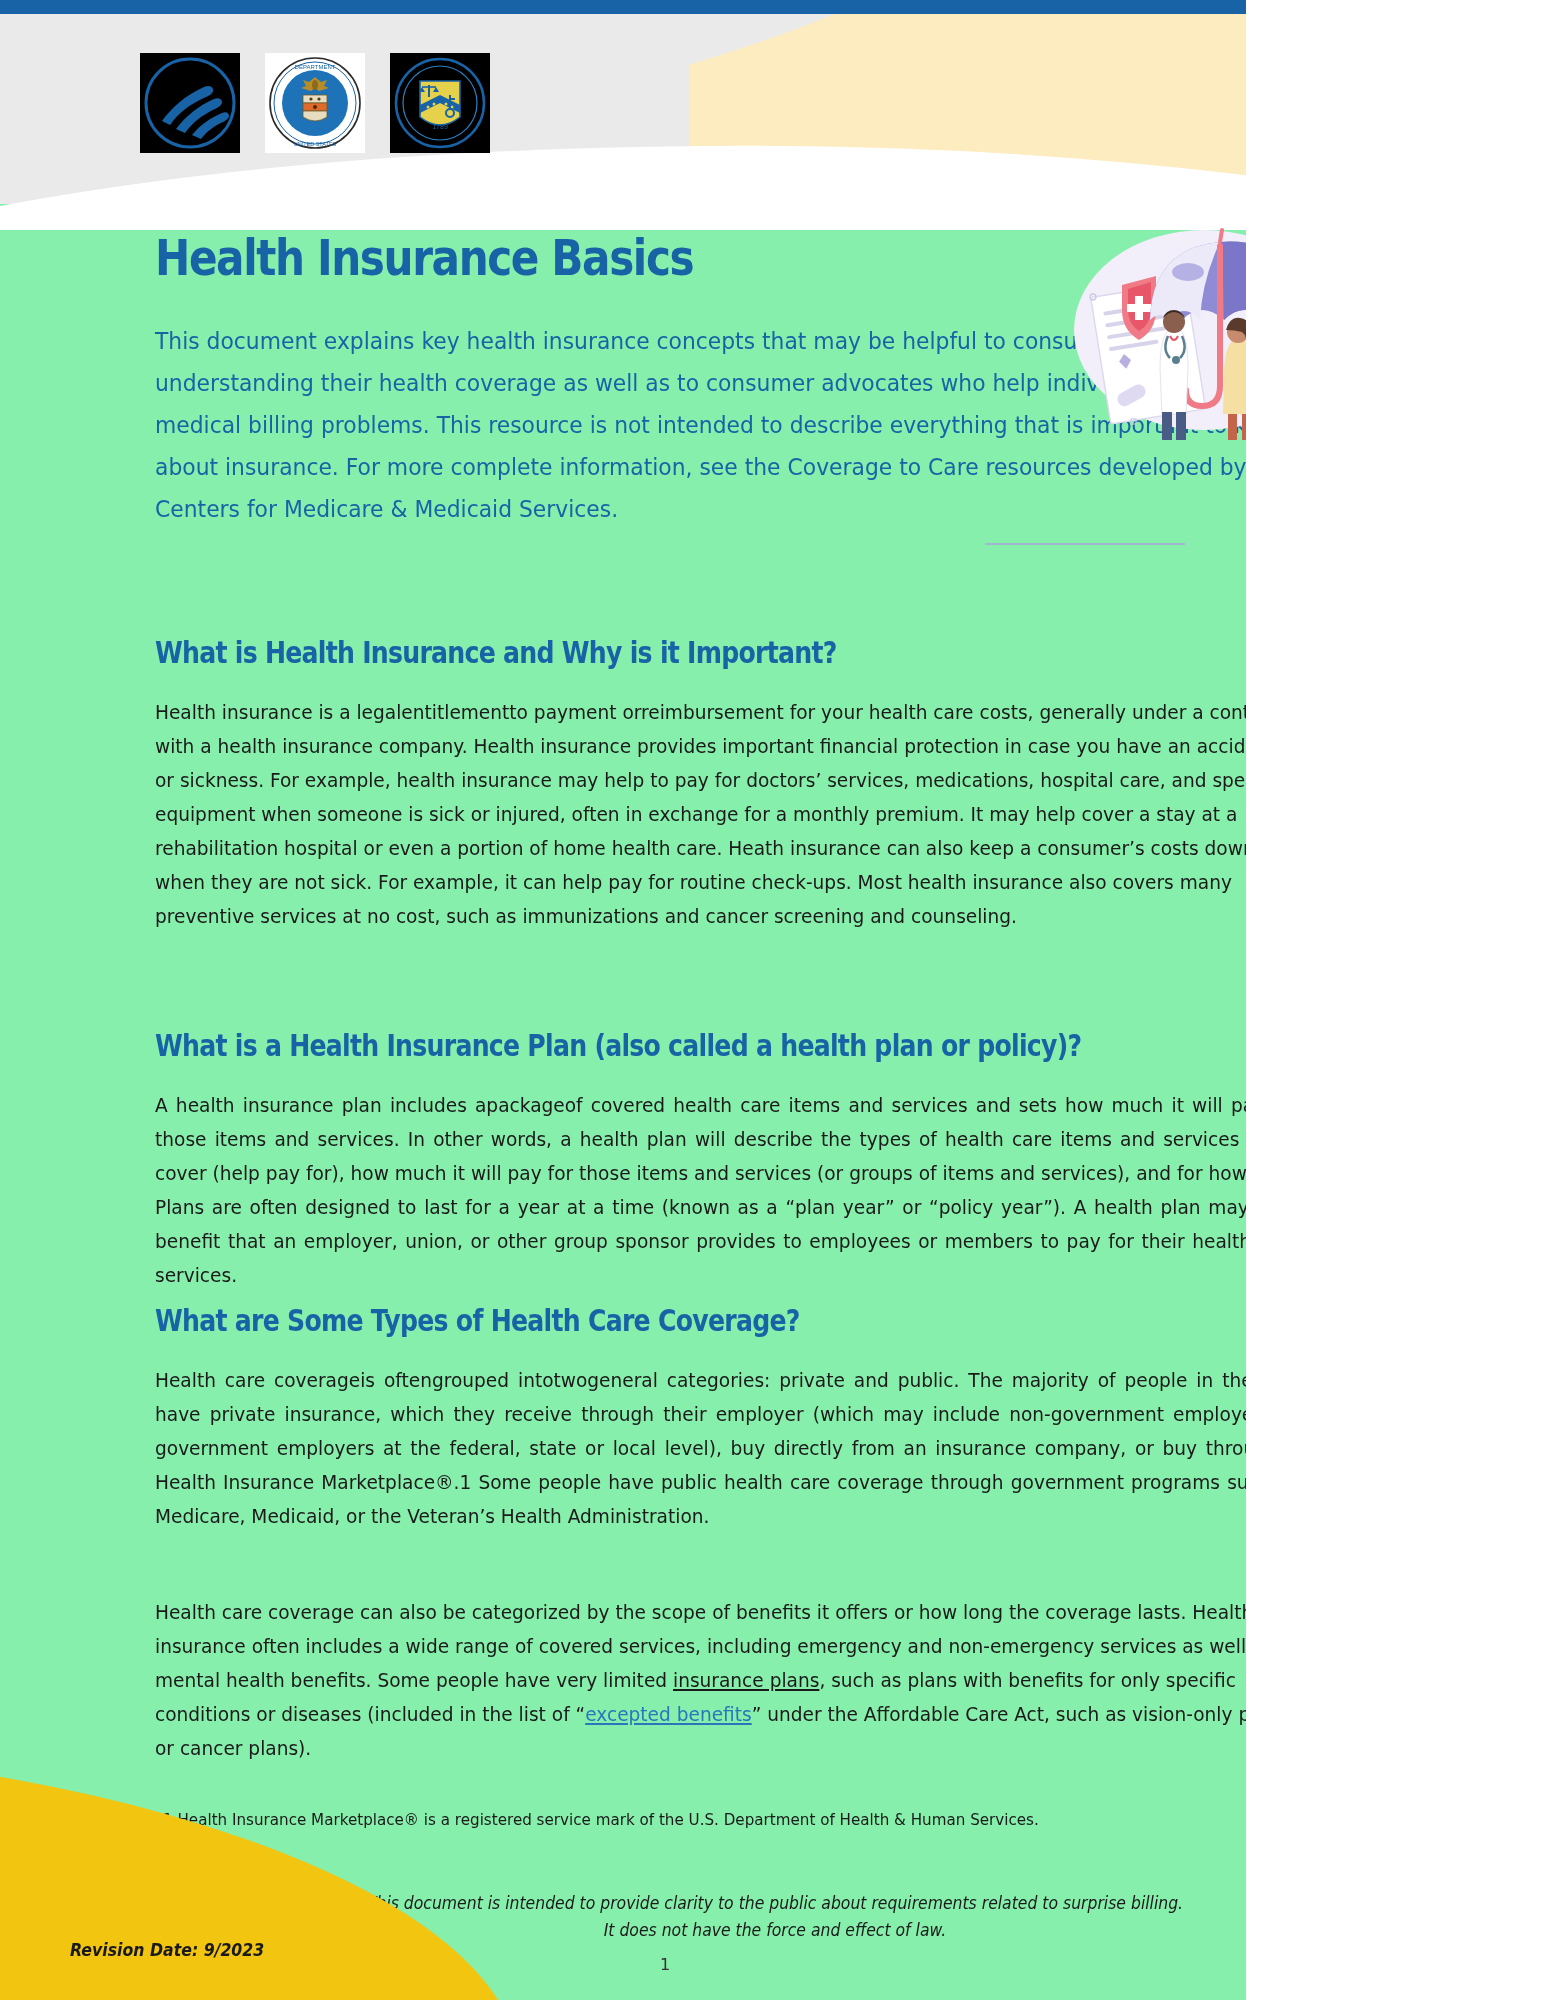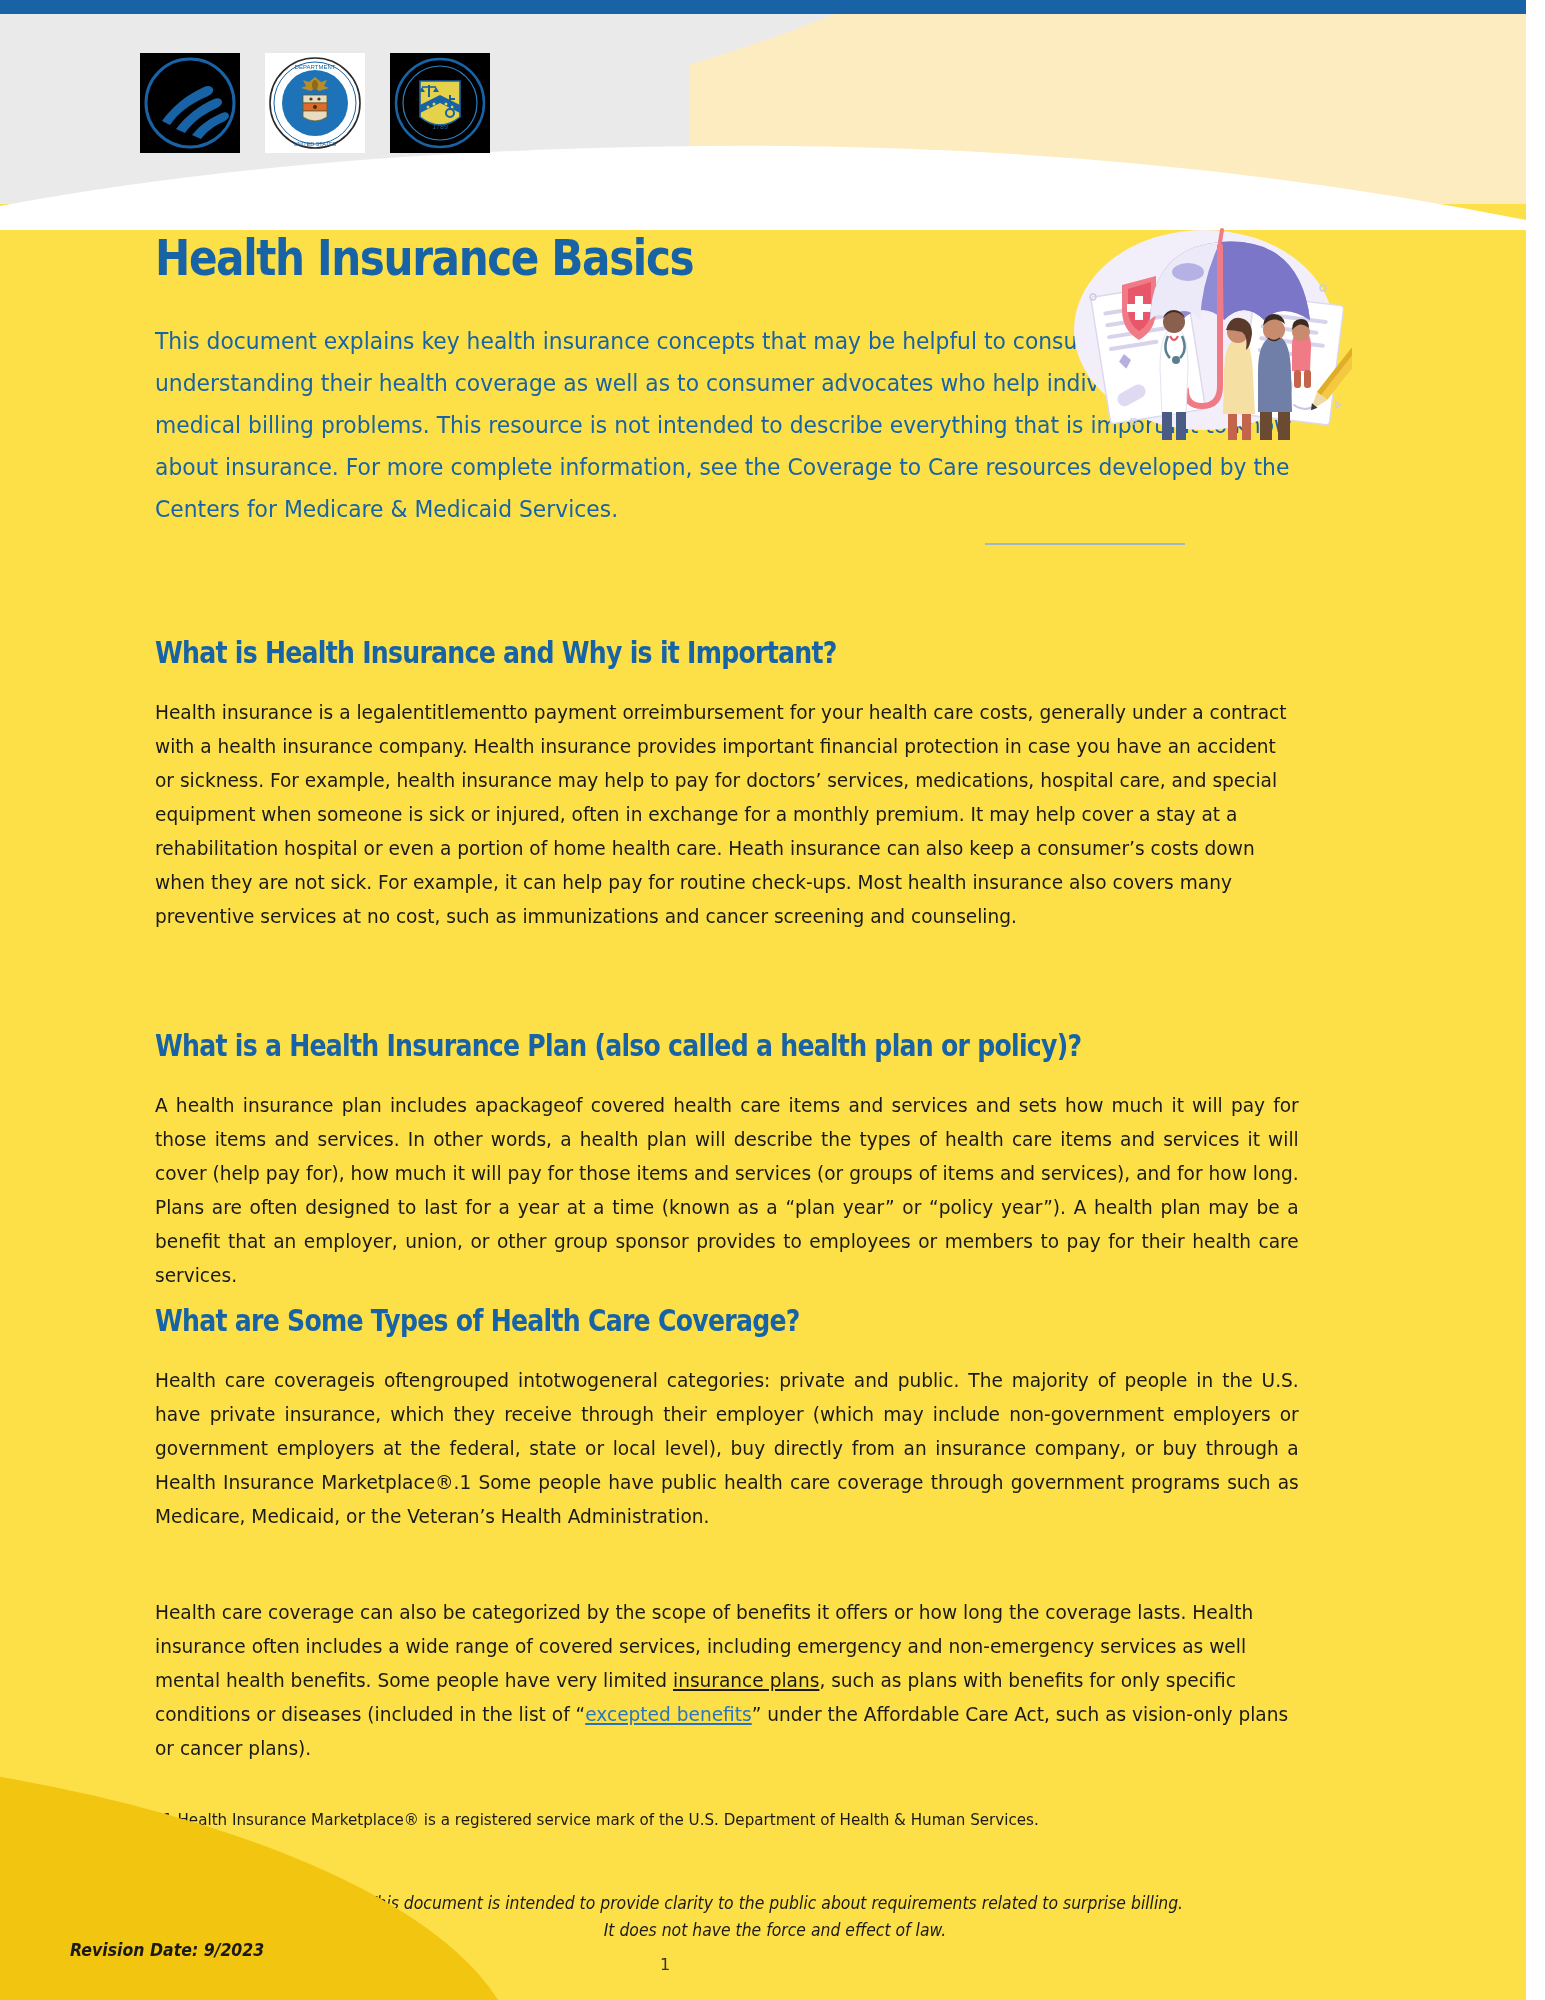--- a/index.html
+++ b/index.html
@@ -2,23 +2,23 @@
 <html><head>
 <meta charset="utf-8">
 <style>
   html, body {
     margin: 0;
     padding: 0;
     background: #ffffff;
   }
   .page {
     position: relative;
-    width: 1526px;
+    width: 1246px;
     height: 2000px;
-    background: #fde047;
+    background: #86efac;
     overflow: hidden;
     font-family: "Liberation Sans", sans-serif;
   }
 
   
   .top-bar {
     position: absolute;
     top: 0; left: 0;
     width: 1545px; height: 14px;
     background: #1763a6;

